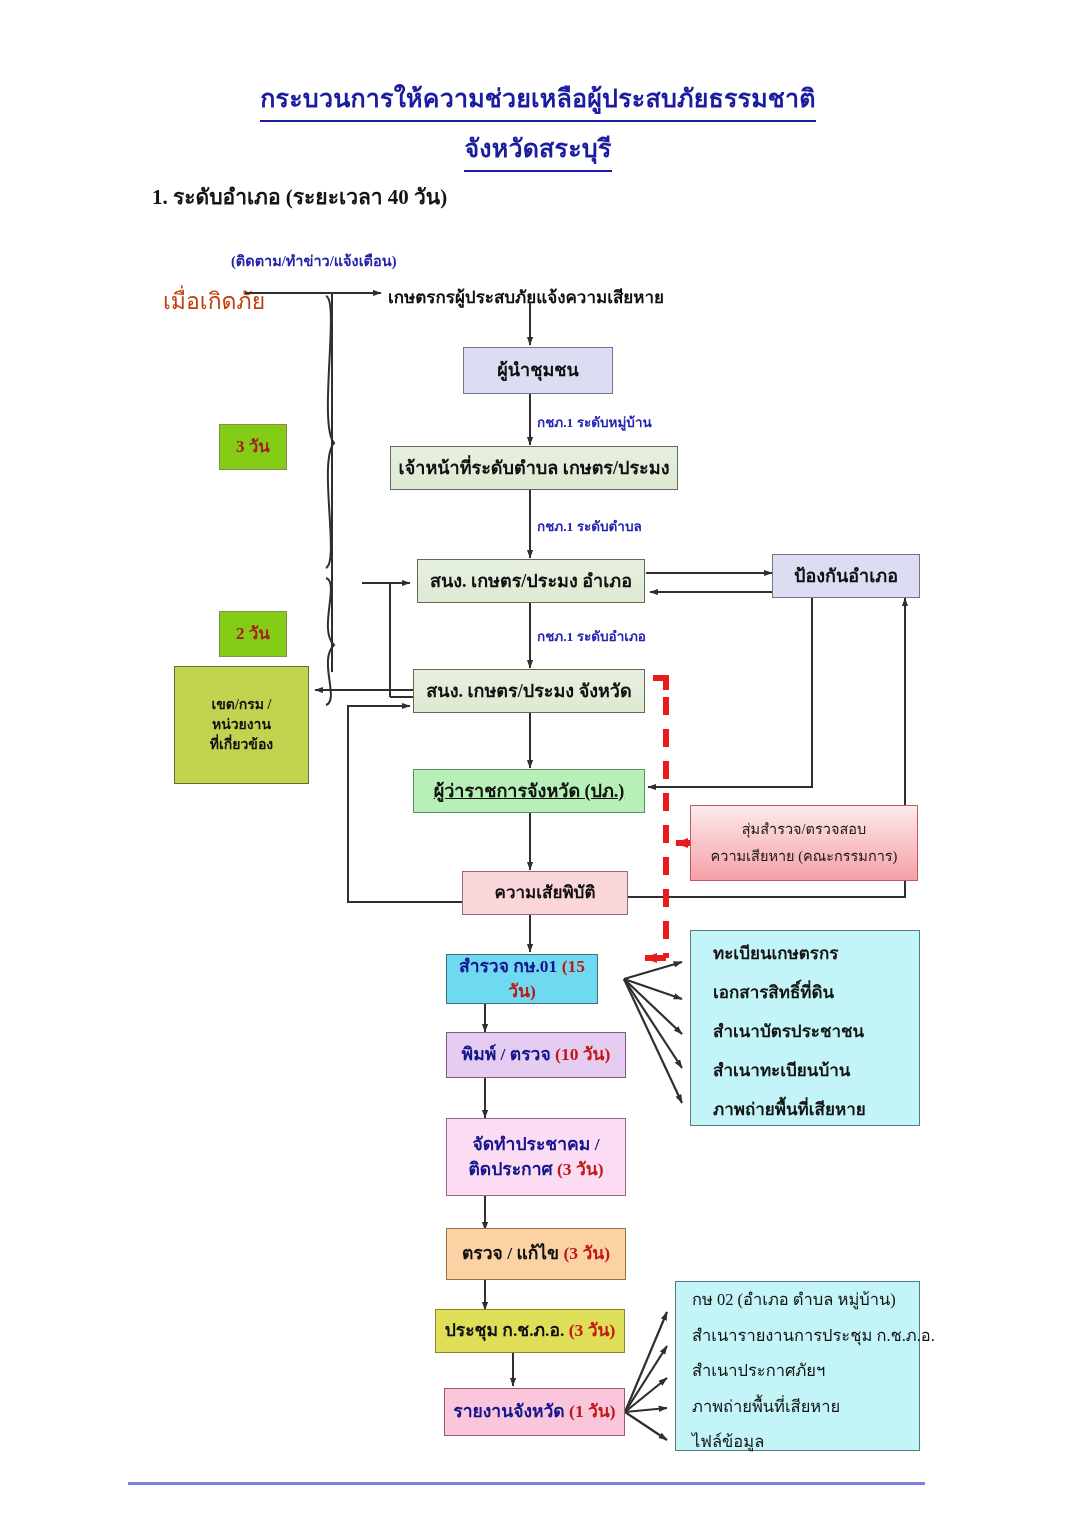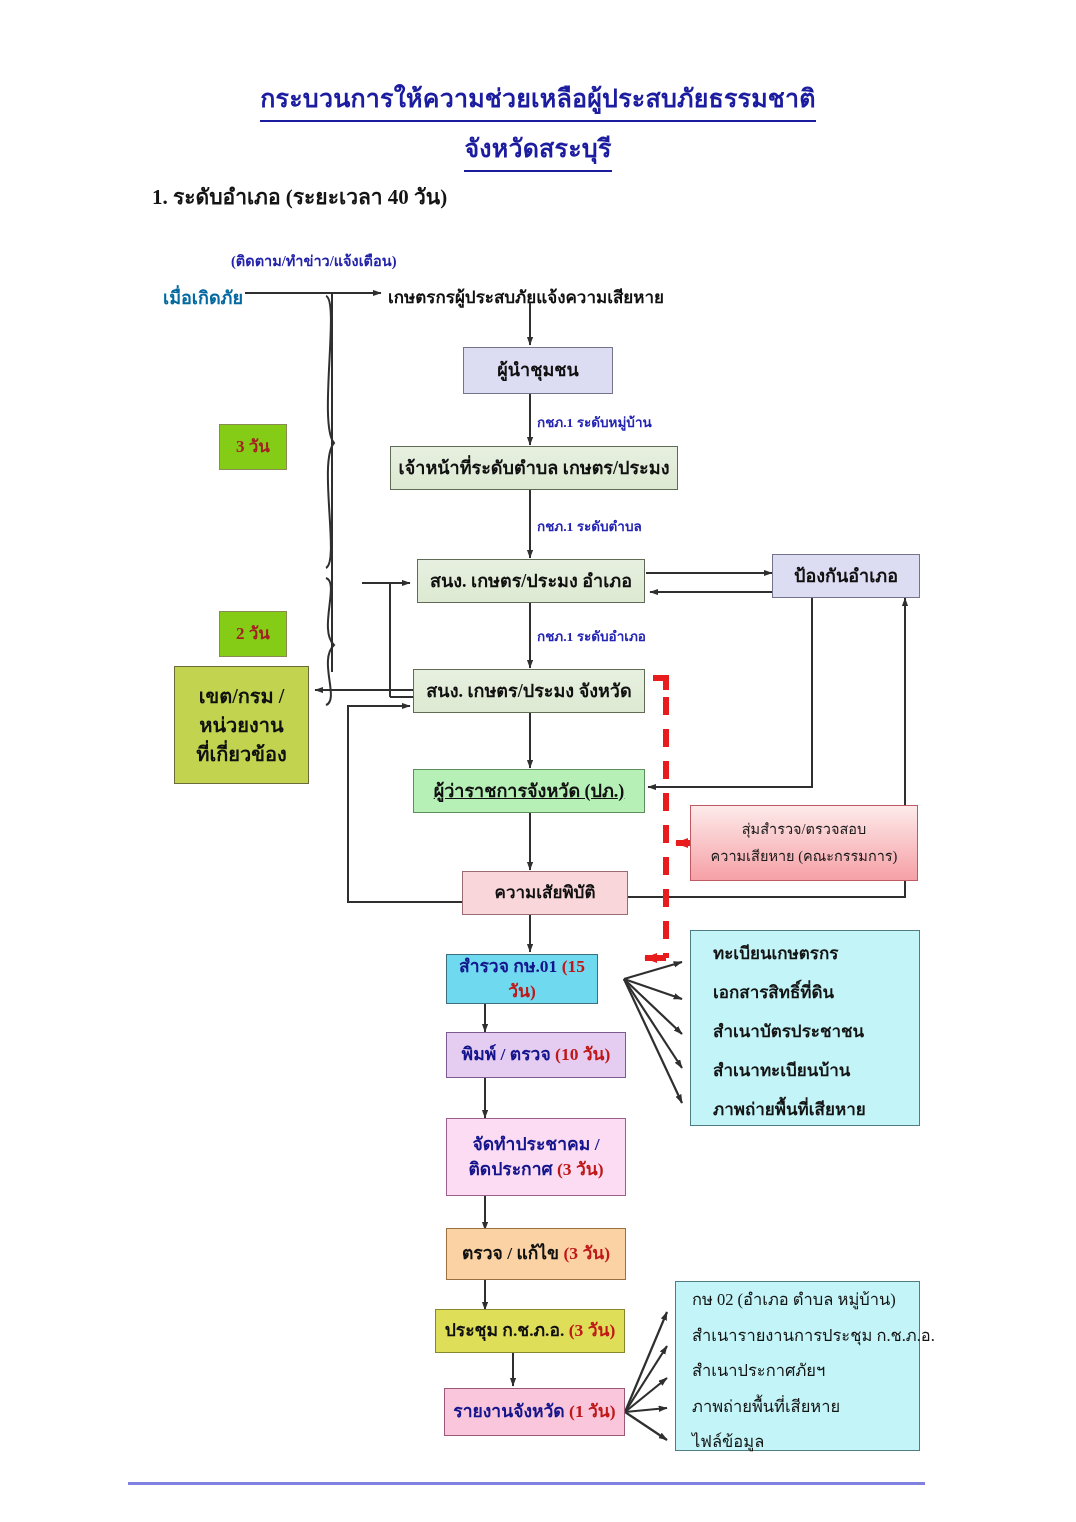--- a/index.html
+++ b/index.html
@@ -24,21 +24,21 @@
   #title2{top:128px;font-size:25px;}
 
   #section-heading{
     position:absolute;left:152px;top:180px;
     font-size:21px;font-weight:bold;color:#141414;white-space:nowrap;
   }
 
   
   .free-text{position:absolute;white-space:nowrap;}
   #note-monitor{left:231px;top:249px;font-size:14.5px;color:#2222aa;font-weight:bold;}
-  #start-label{left:163px;top:283px;font-size:18px;font-weight:bold;color:#0369a1;}
+  #start-label{left:163px;top:283px;font-size:23px;font-weight:normal;color:#c2410c;}
   #farmer-label{left:388px;top:283px;font-size:17px;font-weight:bold;color:#101010;}
 
   .edge-label{position:absolute;white-space:nowrap;font-size:13.5px;
     font-weight:bold;color:#2424b4;}
   #lbl-village{left:537px;top:411px;}
   #lbl-tambon{left:537px;top:515px;}
   #lbl-amphoe{left:537px;top:625px;}
 
   
   .node{
@@ -220,21 +220,21 @@
   </div>
 
   <div class="node bx-lavender" id="n-prevent" style="left:772px;top:554px;width:148px;height:44px;font-size:18px;">
     <div class="inner">ป้องกันอำเภอ</div>
   </div>
 
   <div class="node bx-palegreen" id="n-province" style="left:413px;top:669px;width:232px;height:44px;font-size:18px;">
     <div class="inner">สนง. เกษตร/ประมง จังหวัด</div>
   </div>
 
-  <div class="node bx-olive" id="n-region" style="left:174px;top:666px;width:135px;height:118px;font-size:20px;">
+  <div class="node bx-olive" id="n-region" style="left:174px;top:666px;width:135px;height:118px;font-size:14px;">
     <div class="inner">
       <div>เขต/กรม /</div>
       <div>หน่วยงาน</div>
       <div>ที่เกี่ยวข้อง</div>
     </div>
   </div>
 
   <div class="node bx-green" id="n-governor" style="left:413px;top:769px;width:232px;height:44px;font-size:18px;">
     <div class="inner">ผู้ว่าราชการจังหวัด (ปภ.)</div>
   </div>

